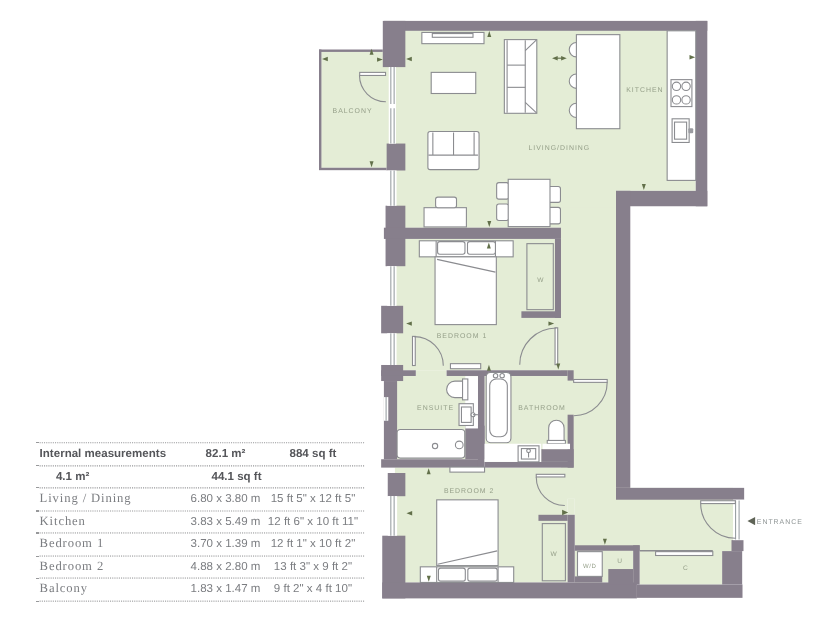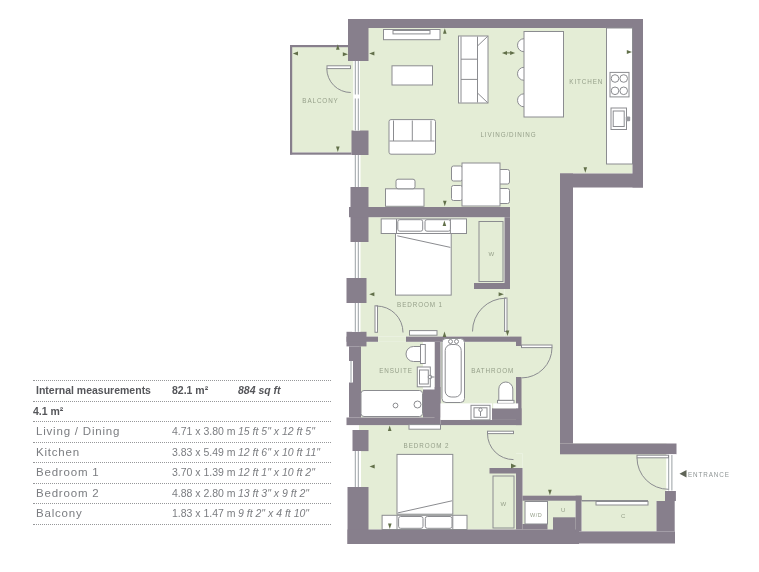--- a/index.html
+++ b/index.html
@@ -1,27 +1,27 @@
 <!DOCTYPE html>
 <html><head>
 <meta charset="utf-8">
 <style>
 html,body{margin:0;padding:0;background:#ffffff;width:759px;height:572px;overflow:hidden;}
 #plan{position:absolute;left:0;top:0;}
 .rl{font-family:"Liberation Sans",sans-serif;font-size:6.3px;letter-spacing:0.9px;fill:#96a08a;}
 .sl{font-family:"Liberation Sans",sans-serif;font-size:6px;letter-spacing:0.5px;fill:#96a08a;}
-#tbl{position:absolute;left:33px;top:380px;width:298px;font-family:"Liberation Sans",sans-serif;}
+#tbl{position:absolute;left:33px;top:402px;width:298px;font-family:"Liberation Sans",sans-serif;}
 .row{display:flex;height:19.5px;line-height:19.5px;border-top:1px dotted #97989a;font-size:10.5px;white-space:nowrap;}
 .row.last{border-bottom:1px dotted #97989a;}
 .c1{flex:0 0 136px;text-align:left;padding-left:3px;}
-.c2{flex:0 0 66px;text-align:left;}
-.c3{flex:1 1 auto;text-align:left;font-style:italic;}
+.c2{flex:0 0 66px;text-align:center;}
+.c3{flex:1 1 auto;text-align:center;}
 .b{font-weight:bold;color:#55565a;}
 .n{color:#7b7d81;}
-.n .c1{font-size:11.5px;letter-spacing:0.8px;}
+.n .c1{font-size:11.5px;letter-spacing:0.8px;font-family:Liberation Serif, serif;}
 </style>
 </head>
 <body>
 <svg id="plan" width="759" height="572" viewBox="0 0 759 572">
 <g>
 
 <rect x="292" y="47" width="61.5" height="105.5" fill="#e4edd6"></rect>
 
 <path d="M358.5,27.5 H632.5 V173.5 H560 V207 H358.5 Z" fill="#e4edd6"></path>
 
@@ -391,24 +391,25 @@
 </svg>
 
 <div id="tbl">
 <div class="row b">
       <div class="c1">Internal measurements</div>
       <div class="c2">82.1 m²</div>
       <div class="c3">884 sq ft</div>
     </div>
 <div class="row b">
       <div class="c2">4.1 m²</div>
+      <div class="c3">44.1 sq ft</div>
     </div>
 <div class="row n">
       <div class="c1">Living / Dining</div>
-      <div class="c2">4.71 x 3.80 m</div>
+      <div class="c2">6.80 x 3.80 m</div>
       <div class="c3">15 ft 5" x 12 ft 5"</div>
     </div>
 <div class="row n">
       <div class="c1">Kitchen</div>
       <div class="c2">3.83 x 5.49 m</div>
       <div class="c3">12 ft 6" x 10 ft 11"</div>
     </div>
 <div class="row n">
       <div class="c1">Bedroom 1</div>
       <div class="c2">3.70 x 1.39 m</div>

